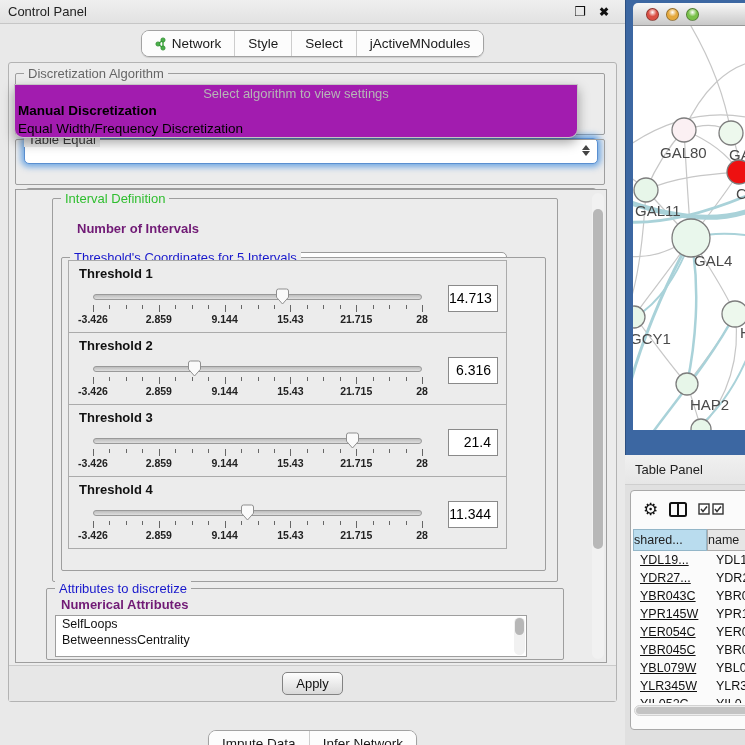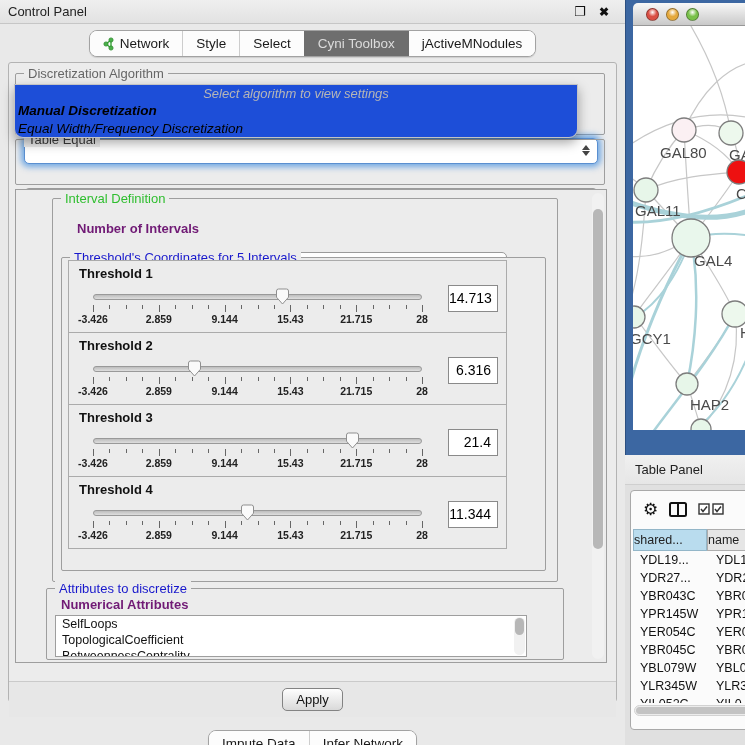--- a/index.html
+++ b/index.html
@@ -32,21 +32,21 @@
   .gt-green { color:#2fbe2f; }
   .gt-blue { color:#1818cc; }
 
   .combo { position:absolute; height:26px; background:#fff; border:1px solid #9b9b9b; border-radius:5px; font-size:13px; line-height:24px; padding-left:9px; color:#111;margin-top:36px; }
   .combo .stepper { position:absolute; right:7px; top:5px; width:9px; height:16px; }
   .combo .stepper i { display:block; width:0; height:0; margin:1px auto; border-left:4px solid transparent; border-right:4px solid transparent; }
   .combo .stepper i.up { border-bottom:5px solid #444; }
   .combo .stepper i.dn { border-top:5px solid #444; }
   .combo.focused { border-color:#5a8fd0; box-shadow:0 0 6px 3px rgba(80,150,225,.8); }
 
-  .popup { position:absolute; left:14px; top:84px; width:564px; height:54px; background:#1d4ed8; border:1px solid #c4c4c4; border-radius:0 0 9px 9px; box-shadow:0 5px 12px rgba(0,0,0,.35); z-index:60;font-style:italic; }
+  .popup { position:absolute; left:14px; top:84px; width:564px; height:54px; background:#a21caf; border:1px solid #c4c4c4; border-radius:0 0 9px 9px; box-shadow:0 5px 12px rgba(0,0,0,.35); z-index:60; }
   .popup-hint { text-align:center; font-size:13px; color:#b6b6b6; line-height:17px; }
   .popup-item { font-size:13.5px; line-height:17.5px; padding-left:3px; color:#000; }
   .popup-item.bold { font-weight:bold; }
 
   .scrollpanel { position:absolute; left:6px; top:126px; width:592px; height:474px; border:1px solid #9e9e9e; background:#ececec; }
 
   .vscroll { position:absolute; background:#f1f1f1; border-radius:6px; }
   .vscroll .thumb { position:absolute; left:1px; right:1px; background:#b7b7b7; border-radius:6px; }
 
   .label-bold { position:absolute; font-size:13px; font-weight:bold; color:#701a75; white-space:nowrap; }
@@ -58,21 +58,21 @@
   .slider .thumb { position:absolute; top:27px; width:15px; height:17px; }
   .tick { position:absolute; width:1px; background:#666; }
   .tick.minor { top:44px; height:4px; }
   .tick.major { top:44px; height:7px; }
   .tick-label { position:absolute; top:52px; transform:translateX(-50%); font-size:10.5px; font-weight:bold; color:#222; white-space:nowrap; }
   .value-box { position:absolute; left:379px; top:24px; width:50px; height:27px; background:#fff; border:1px solid #8a8a8a; font-size:14px; line-height:25px; text-align:right; padding-right:6px; color:#000; }
 
   .listbox { position:absolute; background:#fff; border:1px solid #9e9e9e; overflow:hidden; }
   .list-item { font-size:12.5px; line-height:16px; padding-left:6px; color:#111; white-space:nowrap; }
 
-  .apply-row { position:absolute; left:0; top:602px; width:607px; height:36px; background:#e7e7e7; border-top:1px solid #cacaca; display:flex; justify-content:center; align-items:center;margin-top:16px; }
+  .apply-row { position:absolute; left:0; top:602px; width:607px; height:36px; background:#e7e7e7; border-top:1px solid #cacaca; display:flex; justify-content:center; align-items:center; }
   .button { height:23px; padding:0 13px; font-size:13px; line-height:21px; color:#111; background:linear-gradient(#fefefe,#d9d9d9); border:1px solid #838383; border-radius:5px; }
 
   
   .network-window { position:absolute; left:625px; top:0; width:120px; height:455px; background:#3c67a2; border-left:1px solid #2c4f80; }
   .net-titlebar { position:absolute; left:7px; top:3px; width:113px; height:23px; background:linear-gradient(#f8f8f8,#c9c9c9); border-bottom:1px solid #979797; border-top-left-radius:5px; }
   .light { position:absolute; top:5px; width:13px; height:13px; border-radius:50%; }
   .net-canvas { position:absolute; left:7px; top:26px; width:113px; height:404px; background:#fff; overflow:hidden; }
 
   
   .table-panel { position:absolute; left:625px; top:455px; width:120px; height:290px; background:#e0e0e0; }
@@ -80,21 +80,21 @@
   .tp-title { position:absolute; left:10px; top:0; line-height:30px; font-size:13px; color:#222; }
   .tp-inner { position:absolute; left:5px; top:35px; width:132px; height:240px; background:#fbfbfb; border:1px solid #a9a9a9; border-radius:4px; overflow:hidden; }
   .tp-toolbar { position:absolute; left:0; top:0; width:132px; height:36px; display:flex; align-items:center; gap:11px; padding-left:12px; }
   .gear { font-size:17px; color:#111; line-height:1; }
   .tp-table { position:absolute; left:2px; top:38px; width:140px; }
   .tp-headrow { display:flex; height:22px; }
   .tp-th { font-size:12.5px; line-height:20px; border:1px solid #adadad; background:#e6e6e6; color:#222; overflow:hidden; white-space:nowrap; }
   .tp-th.sel { background:#b9dcee; border-color:#93b6c8; }
   .tp-rows { overflow:hidden; height:152px; }
   .tp-row { display:flex; height:18px; font-size:12.5px; line-height:18px; color:#111; white-space:nowrap; }
-  .tp-row .c1 { width:74px; padding-left:7px; }
+  .tp-row .c1 { width:74px; padding-left:7px;text-decoration:underline; }
   .tp-row .c2 { padding-left:9px; }
   .hscroll { position:absolute; left:3px; top:214px; width:128px; height:11px; background:#ececec; border:1px solid #d2d2d2; border-radius:6px; }
   .hscroll .thumb { position:absolute; left:1px; top:1px; width:112px; height:7px; background:#c3c3c3; border-radius:5px; }
 </style>
 </head>
 <body>
 
 <div class="control-panel">
   <div class="cp-titlebar">
     <span class="cp-title">Control Panel</span>
@@ -111,23 +111,20 @@
             <circle cx="3" cy="7" r="2.1" fill="#49b049" stroke="#2e8b2e" stroke-width="0.8"></circle>
             <circle cx="8" cy="11" r="2.1" fill="#49b049" stroke="#2e8b2e" stroke-width="0.8"></circle>
           </svg>
           <span>Network</span>
         </div>
         <div class="tab">
           <span>Style</span>
         </div>
         <div class="tab">
           <span>Select</span>
-        </div>
-        <div class="tab selected">
-          <span>Cyni Toolbox</span>
         </div>
         <div class="tab">
           <span>jActiveMNodules</span>
         </div>
       </div>
     </div>
 
   <div class="cp-body">
 
     <div class="group" style="left:6px; top:10px; width:590px; height:62px;">
@@ -318,21 +315,20 @@
             </div>
         </div>
       </div>
 
       <div class="group" style="left:30px; top:398px; width:518px; height:72px;">
         <span class="group-title gt-blue">Attributes to discretize</span>
         <span class="label-bold" style="left:14px; top:8px;">Numerical Attributes</span>
         <div class="listbox" style="left:8px; top:26px; width:472px; height:42px;">
           <div id="attr-items">
               <div class="list-item">SelfLoops</div>
-              <div class="list-item">TopologicalCoefficient</div>
               <div class="list-item">BetweennessCentrality</div>
             </div>
           <div class="vscroll" style="right:1px; top:1px; width:11px; height:38px;">
             <div class="thumb" style="top:1px; height:17px;"></div>
           </div>
         </div>
       </div>
 
       <div class="vscroll" style="right:2px; top:3px; width:12px; height:466px;">
         <div class="thumb" style="top:16px; height:340px;"></div>

